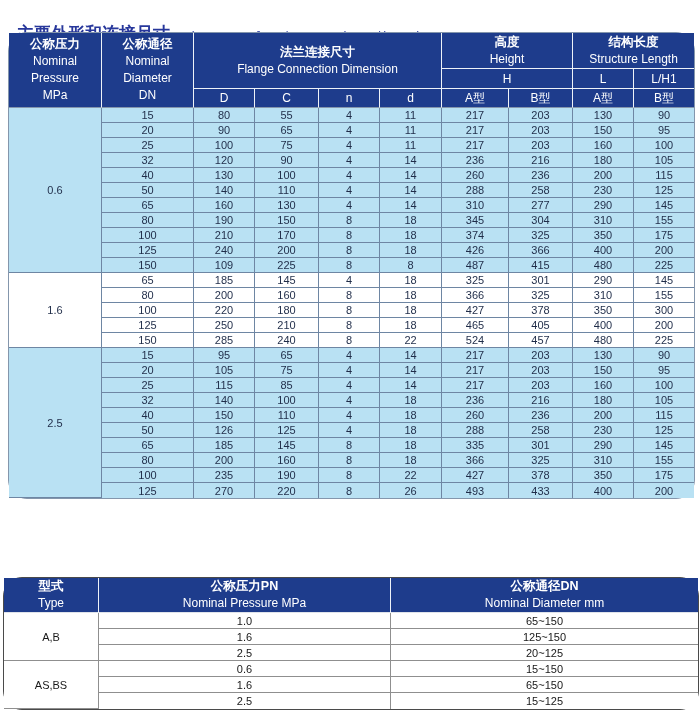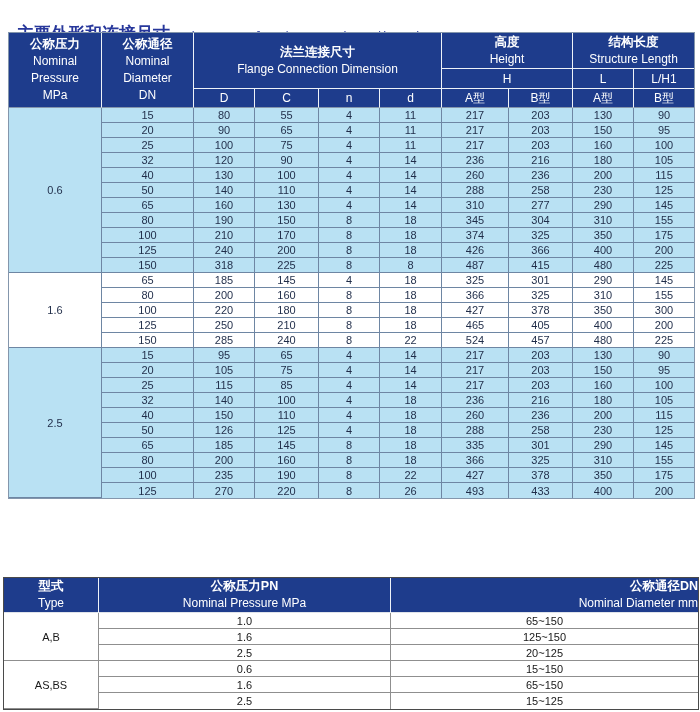--- a/index.html
+++ b/index.html
@@ -5,21 +5,21 @@
   html, body { margin: 0; padding: 0; }
   body {
     width: 700px; height: 712px; background: #ffffff;
     position: relative; overflow: hidden;
     font-family: "Liberation Sans", sans-serif;
   }
   .title { position: absolute; left: 8px; top: 4px; white-space: pre; }
   .t-zh { font-size: 17px; font-weight: bold; color: var(--title-text); }
   .t-en { font-size: 11px; font-family: "Liberation Mono", monospace; color: var(--title-text); }
 
-  table { table-layout: fixed; border-collapse: separate; border-spacing: 0; }
+  table { table-layout: fixed; border-collapse: separate; border-spacing: 0; border-radius: 19px; }
   th, td { padding: 0; box-sizing: border-box; vertical-align: middle; text-align: center; overflow: hidden; }
 
   
   .main { position: absolute; left: 8px; top: 32px; width: 685px; border: 1px solid var(--outer-border); }
   .main thead th {
     background: var(--header-bg); color: #ffffff; font-weight: normal;
     border-right: 1px solid var(--header-line);
     border-bottom: 1px solid var(--header-line);
   }
   .main thead tr th:last-child { border-right: none; margin-top: 8px; }
@@ -40,21 +40,21 @@
   .main tbody tr.shade td { background: var(--row-highlight); }
 
   
   .type { position: absolute; left: 3px; top: 577px; width: 694px; border: 1px solid var(--type-outer); }
   .type thead tr { height: 24px; }
   .type thead th {
     background: var(--header-bg); color: #ffffff; font-weight: normal;
     border-right: 1px solid var(--header-line);
     border-bottom: 1px solid #dfe3ea;
   }
-  .type thead tr th:last-child { border-right: none; text-align: right; }
+  .type thead tr th:last-child { border-right: none; }
   .type tbody tr { height: 16px; }
   .type tbody td {
     font-size: 11px; color: #181818; background: #ffffff;
     border-right: 1px solid var(--type-grid);
     border-bottom: 1px solid var(--type-grid);
   }
   .type tbody td:last-child { border-right: none; }
   .type tbody tr:last-child td { border-bottom: none; }
 </style>
 </head>
@@ -227,21 +227,21 @@
         <td>200</td>
         <td>8</td>
         <td>18</td>
         <td>426</td>
         <td>366</td>
         <td>400</td>
         <td>200</td>
       </tr>
       <tr class="shade">
         <td>150</td>
-        <td>318</td>
+        <td>109</td>
         <td>225</td>
         <td>8</td>
         <td>8</td>
         <td>487</td>
         <td>415</td>
         <td>480</td>
         <td>225</td>
       </tr>
       <tr>
         <td rowspan="5">1.6</td>

